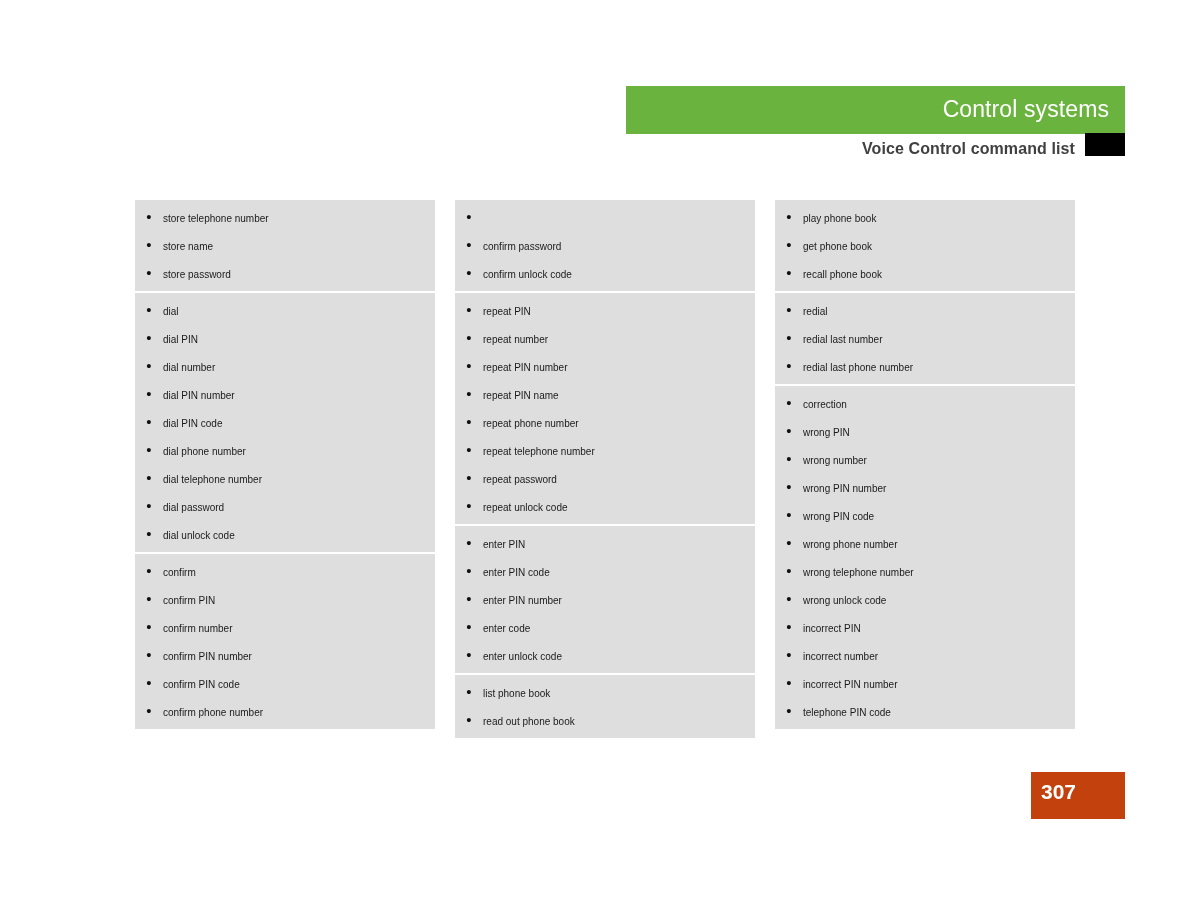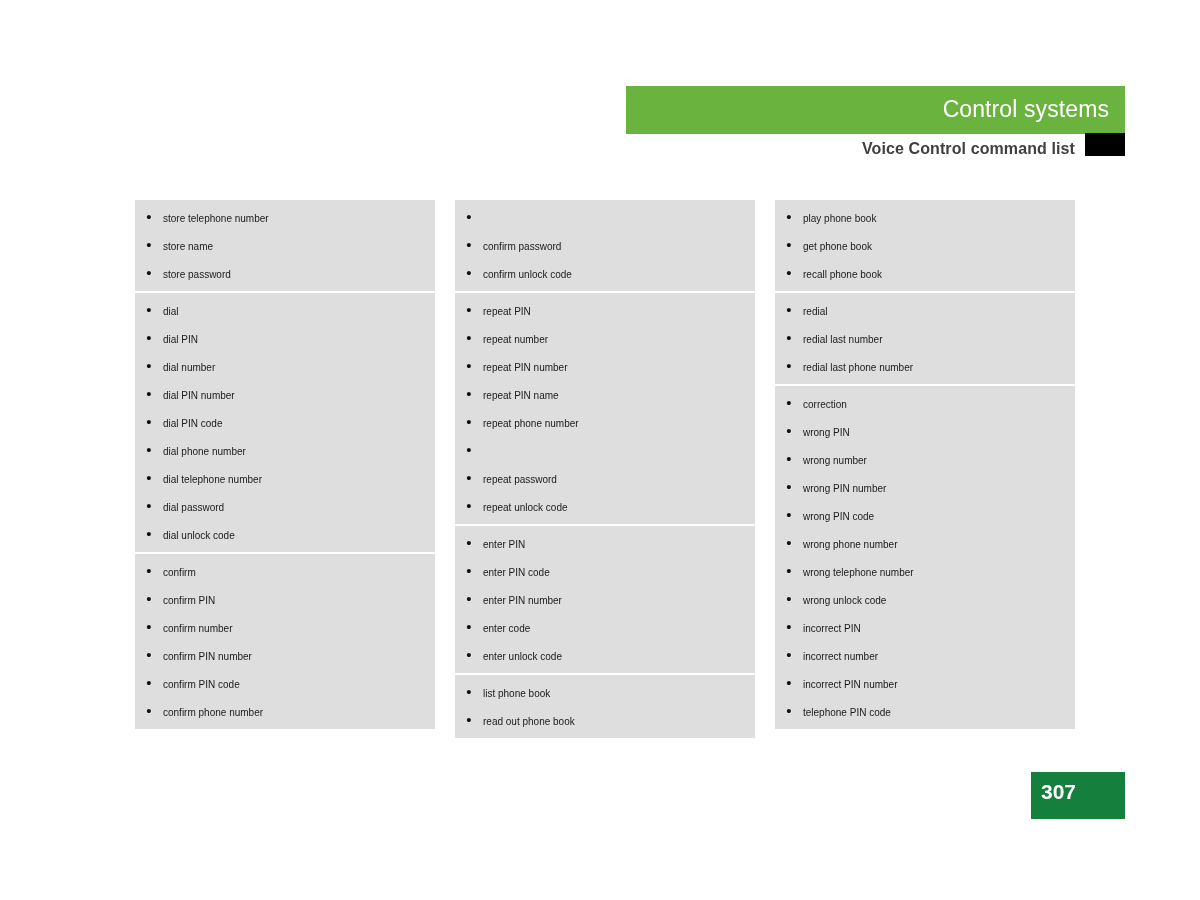--- a/index.html
+++ b/index.html
@@ -104,21 +104,21 @@
     white-space: nowrap;
   }
 
   
   #page-number-badge {
     position: absolute;
     left: 1031px;
     top: 772px;
     width: 94px;
     height: 47px;
-    background: #15803d;
+    background: #c2410c;
   }
   #page-number-text {
     position: absolute;
     left: 10px;
     top: 8px;
     font-size: 21px;
     font-weight: bold;
     color: #ffffff;
   }
 </style>
@@ -243,20 +243,21 @@
         <div class="command-item">
           <span class="bullet">•</span>
           <span class="command-label">repeat PIN name</span>
         </div>
         <div class="command-item">
           <span class="bullet">•</span>
           <span class="command-label">repeat phone number</span>
         </div>
         <div class="command-item">
           <span class="bullet">•</span>
+          <span class="command-label">repeat telephone number</span>
         </div>
         <div class="command-item">
           <span class="bullet">•</span>
           <span class="command-label">repeat password</span>
         </div>
         <div class="command-item">
           <span class="bullet">•</span>
           <span class="command-label">repeat unlock code</span>
         </div>
       </div>

